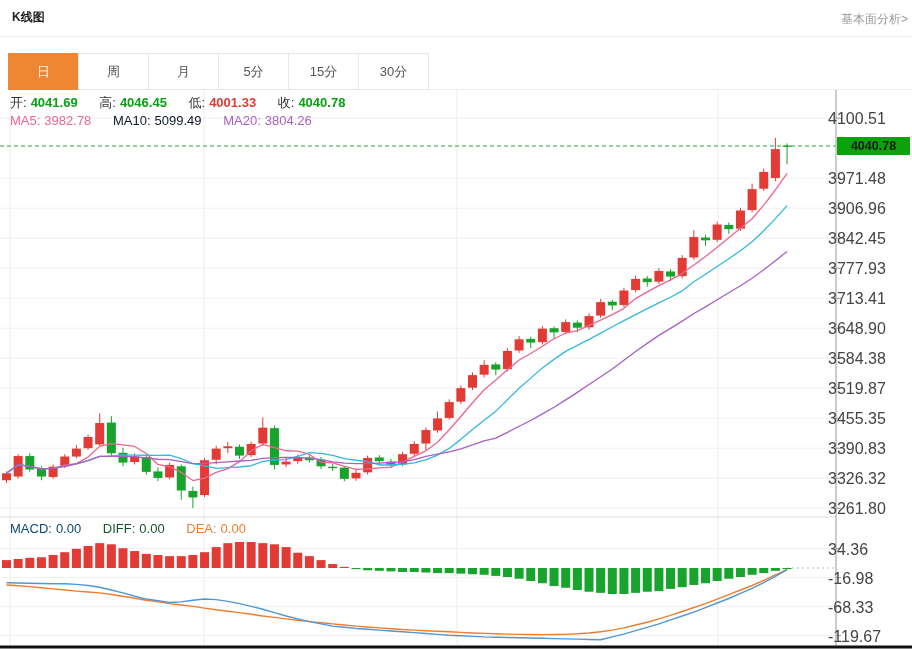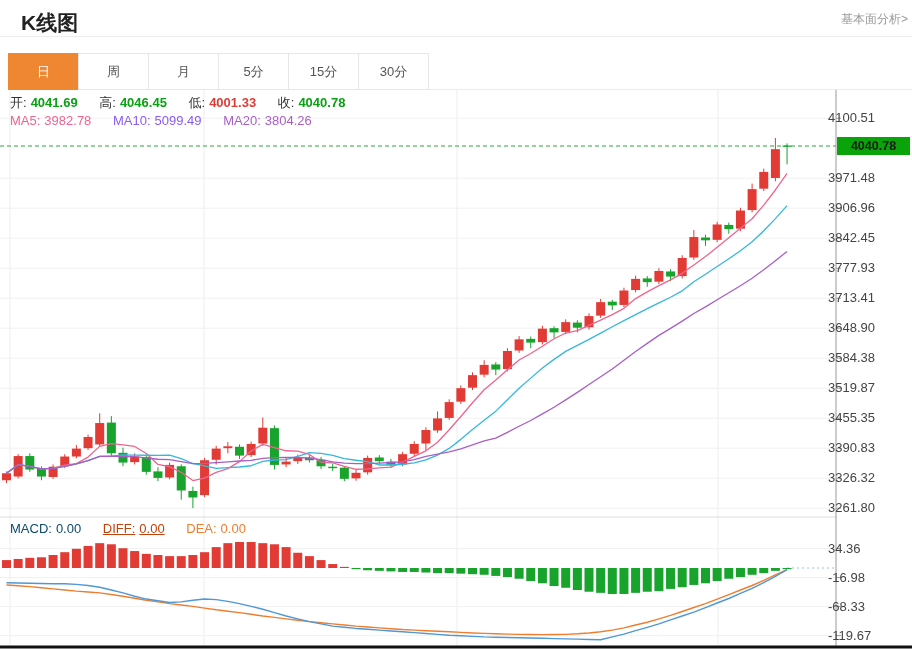--- a/index.html
+++ b/index.html
@@ -1,40 +1,40 @@
 <!DOCTYPE html>
 <html><head>
 <meta charset="utf-8">
 <style>
   html,body{margin:0;padding:0;background:#fff;}
   #app{position:relative;width:912px;height:650px;background:#fff;overflow:hidden;
        font-family:"Liberation Sans","DejaVu Sans",sans-serif;}
   .header{position:absolute;top:0;left:0;width:912px;height:36px;border-bottom:1px solid #ececec;}
-  .header h1{margin:0;padding:9px 0 0 21px;font-size:21px;color:#222;font-weight:bold;}
+  .header h1{margin:0;padding:9px 0 0 12px;font-size:12px;color:#222;font-weight:bold;}
   .header a{position:absolute;right:4px;top:11px;font-size:12px;color:#999;text-decoration:none;cursor:pointer;}
   .tabs{position:absolute;top:53px;left:8px;width:904px;height:37px;display:flex;border-bottom:1px solid #ececec;box-sizing:border-box;}
   .tab{width:71px;height:37px;line-height:36px;text-align:center;font-size:13px;color:#555;
        border:1px solid #e6e6e6;box-sizing:border-box;margin-left:-1px;background:#fff;cursor:pointer;}
   .tab:first-child{margin-left:0;}
   .tab.active{background:#ef8632;border-color:#ef8632;color:#fff;}
   #chart{position:absolute;top:90px;left:0;width:860px;height:560px;cursor:crosshair;}
   #cv{position:absolute;left:0;top:0;}
   .legend{position:absolute;left:10px;font-size:13px;white-space:nowrap;z-index:5;}
   .legend span{margin-right:4px;}
   .gap{display:inline-block;width:10px;}
   .lab{color:#333;}
   .v-green{color:#0aa113;font-weight:bold;}
   .v-red{color:#e23b35;font-weight:bold;}
   .ma5{color:#ee6590;}
-  .ma10{color:#8b5cf6;}
+  .ma10{color:#0f172a;}
   .ma20{color:#a95fc5;}
   .l-macd{color:#0c4a6e;}
-  .l-diff{color:#c2410c;text-decoration:underline;}
+  .l-diff{color:#14532d;}
   .l-dea{color:#ee7e2f;}
-  .tick{position:absolute;left:828px;font-size:13px;color:#444;}
+  .tick{position:absolute;left:828px;font-size:16px;color:#444;}
   .curlabel{position:absolute;left:837px;width:73px;height:18px;line-height:18px;text-align:center;
             font-size:12.5px;font-weight:bold;background:#0aa30a;color:#1a1a1a;z-index:6;}
 </style>
 </head>
 <body>
 
 <div id="app">
   <div class="header">
     <h1>K线图</h1>
     <a>基本面分析&gt;</a>

